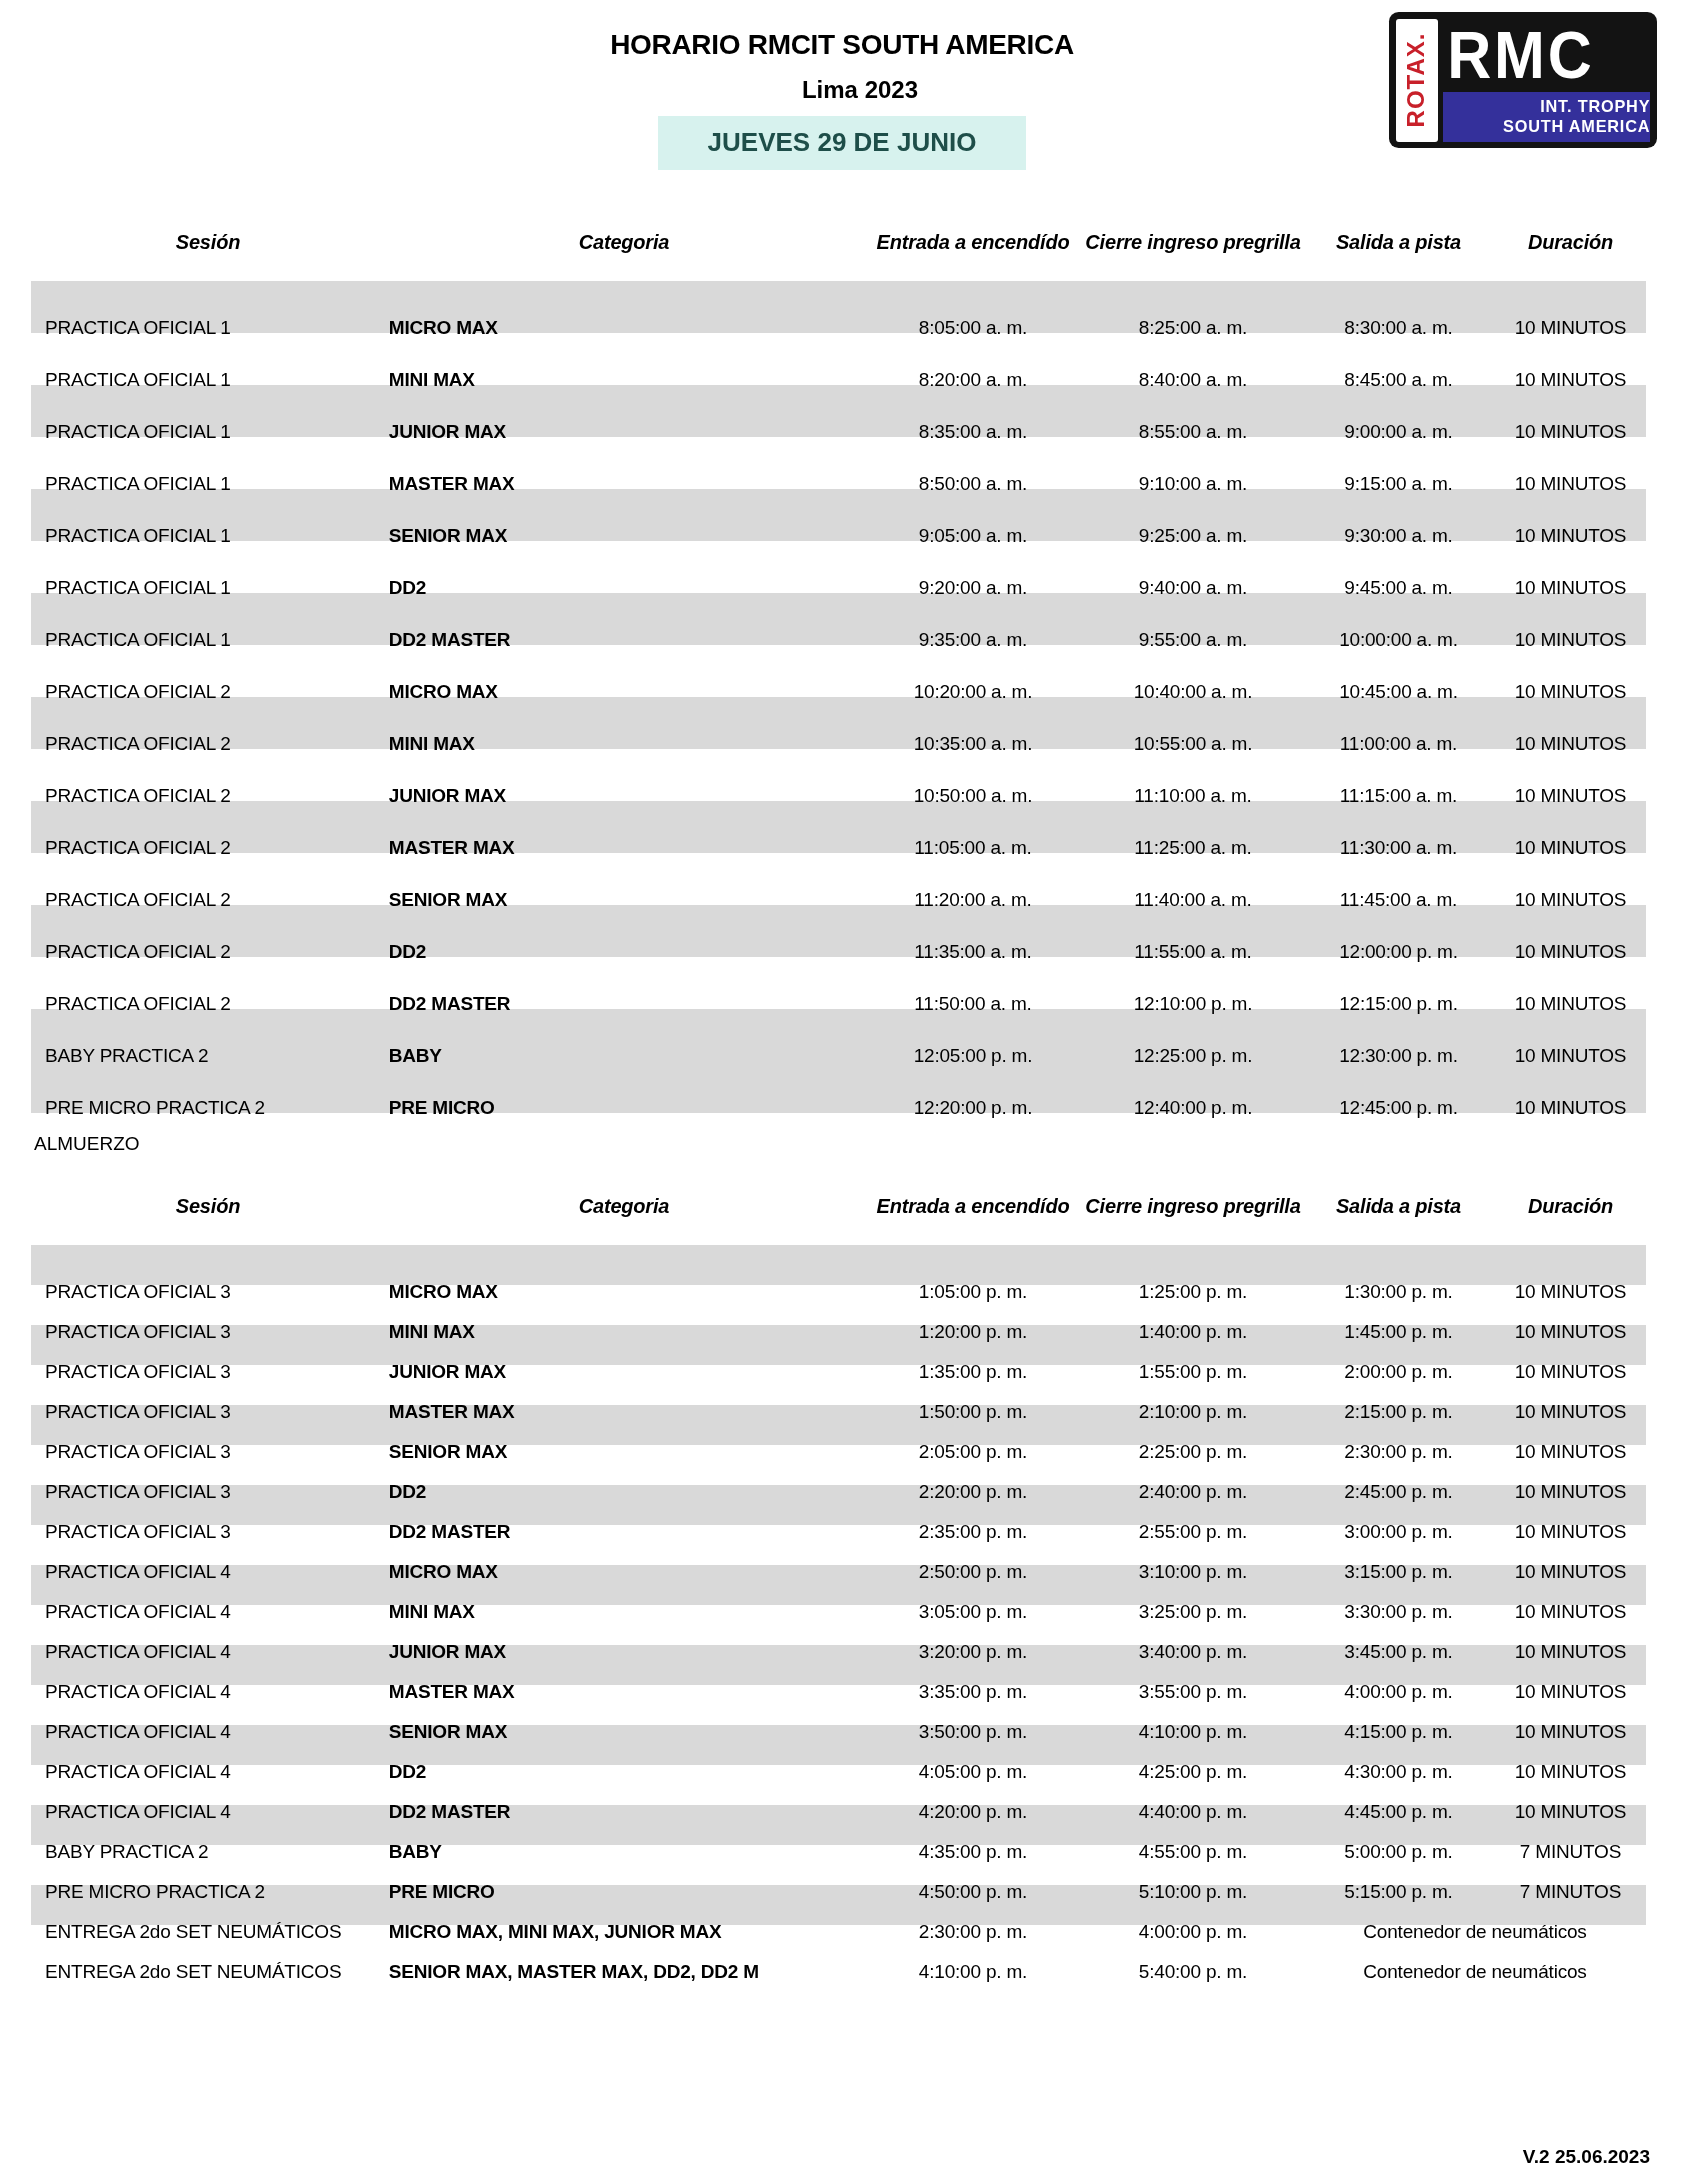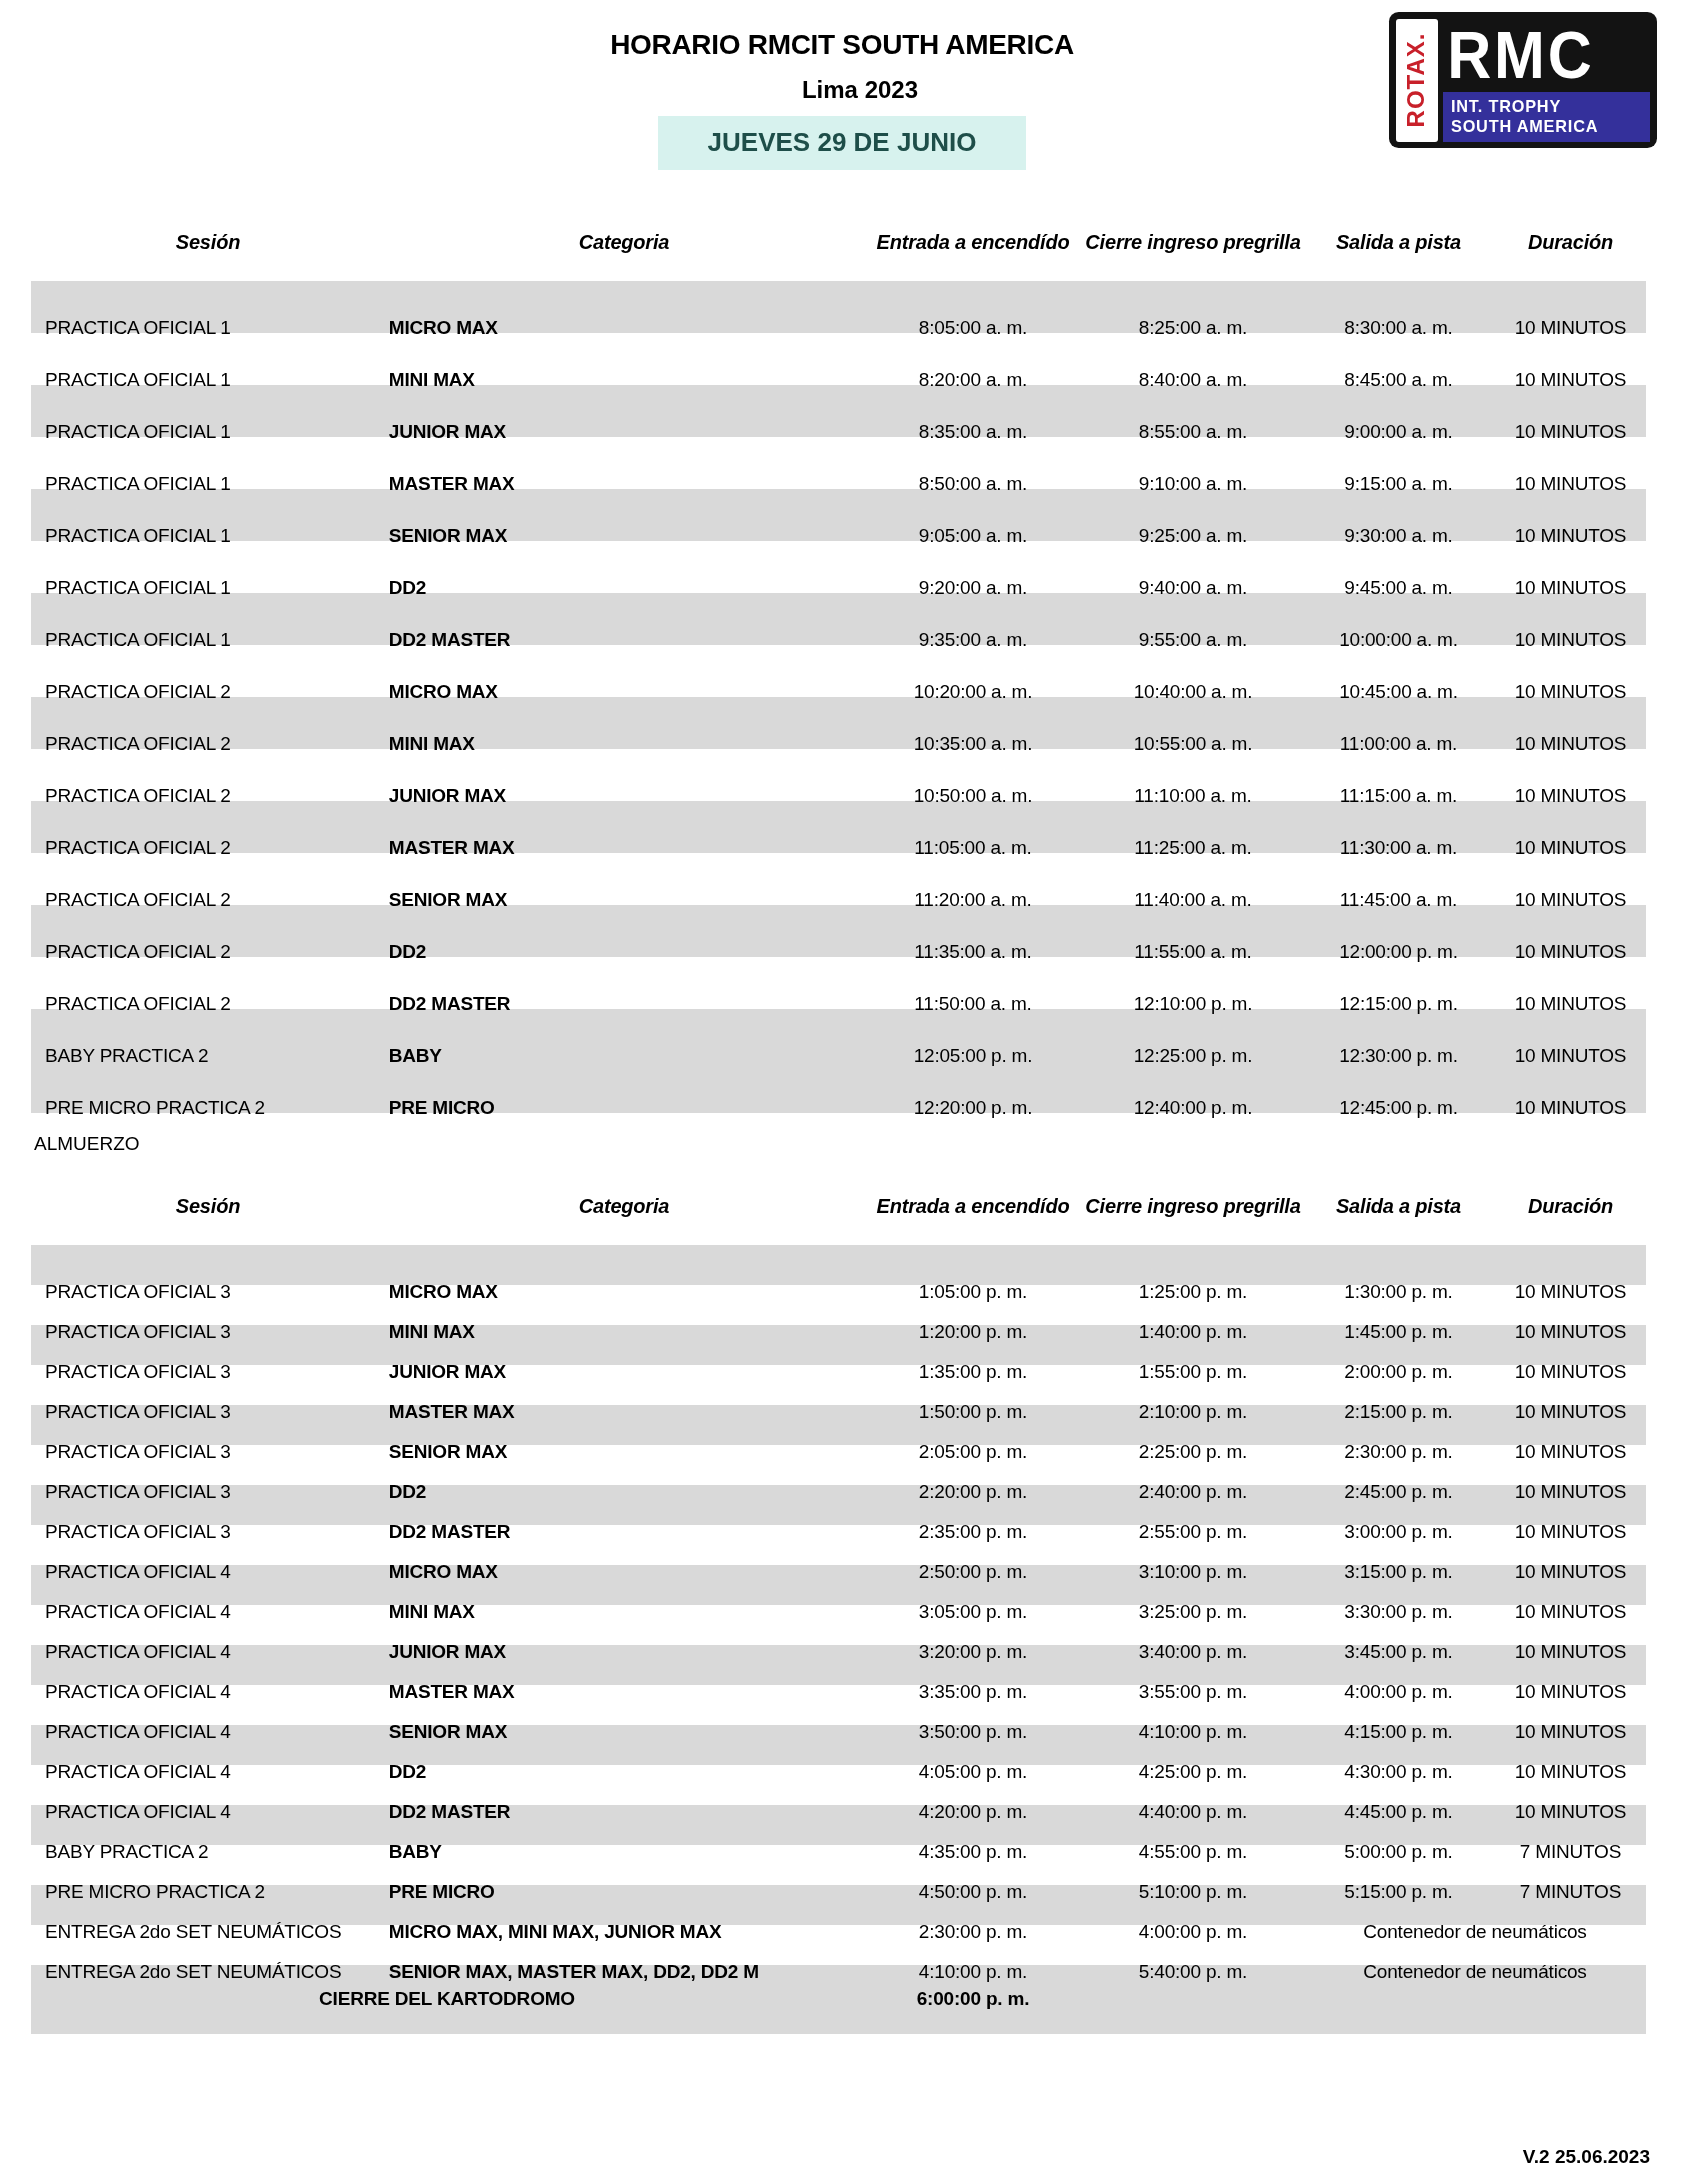--- a/index.html
+++ b/index.html
@@ -32,21 +32,21 @@
   }
   .rotax-strip{
     width:42px;background:#ffffff;border-radius:2.9px;
     display:flex;align-items:center;justify-content:center;overflow:hidden;
   }
   .rotax-text{
     transform:rotate(-90deg);
     color:var(--rotax-red,#c8202a);
     font-weight:bold;font-size:24px;letter-spacing:1px;white-space:nowrap;
   }
-  .logo-right{flex:1;display:flex;flex-direction:column;}
+  .logo-right{flex:1;display:flex;flex-direction:column;text-align:right;}
   .rmc-word{
     flex:1;display:flex;align-items:center;
     color:#fff;font-weight:bold;font-size:61px;line-height:0.9;
     letter-spacing:2.9px;padding-left:3.8px;transform:scaleY(1.08);transform-origin:center;
   }
   .logo-band{
     height:50px;background:var(--logo-band,#34309b);
     color:#fff;font-weight:bold;font-size:16.3px;line-height:1.2;
     display:flex;flex-direction:column;justify-content:center;
     padding-left:7.6px;letter-spacing:0.8px;
@@ -394,23 +394,18 @@
         <div class="cell time">4:00:00 p. m.</div>
         <div class="cell time span2">Contenedor de neumáticos</div>
       </div>
       <div class="t-row data">
         <div class="cell session">ENTREGA 2do SET NEUMÁTICOS</div>
         <div class="cell category">SENIOR MAX, MASTER MAX, DD2, DD2 M</div>
         <div class="cell time">4:10:00 p. m.</div>
         <div class="cell time">5:40:00 p. m.</div>
         <div class="cell time span2 raised">Contenedor de neumáticos</div>
       </div>
-      <div class="t-row data row-shaded cierre-row">
-        <div class="cell session-span">CIERRE DEL KARTODROMO</div>
-        <div class="cell time entrada-bold">6:00:00 p. m.</div>
-        <div class="cell filler"></div>
-      </div>
     </div>
 
   <div class="version">V.2 25.06.2023</div>
 
 </div>
 
 
 </body></html>

